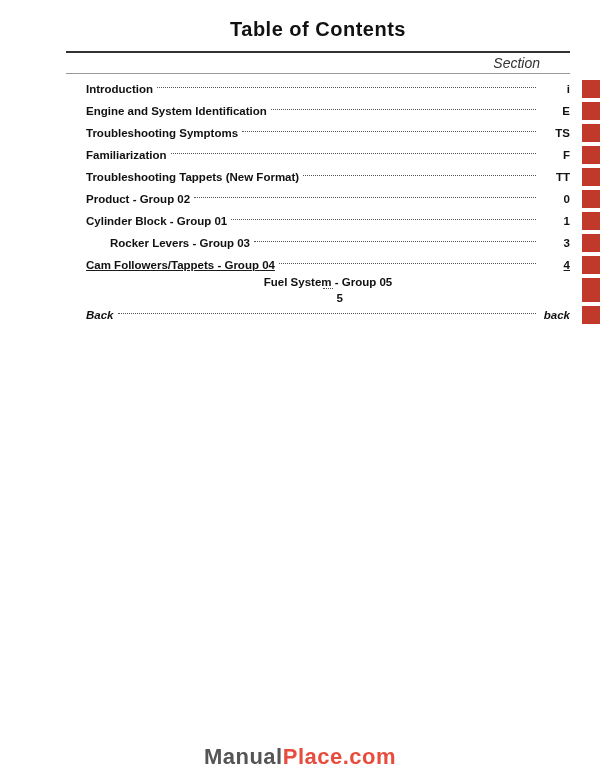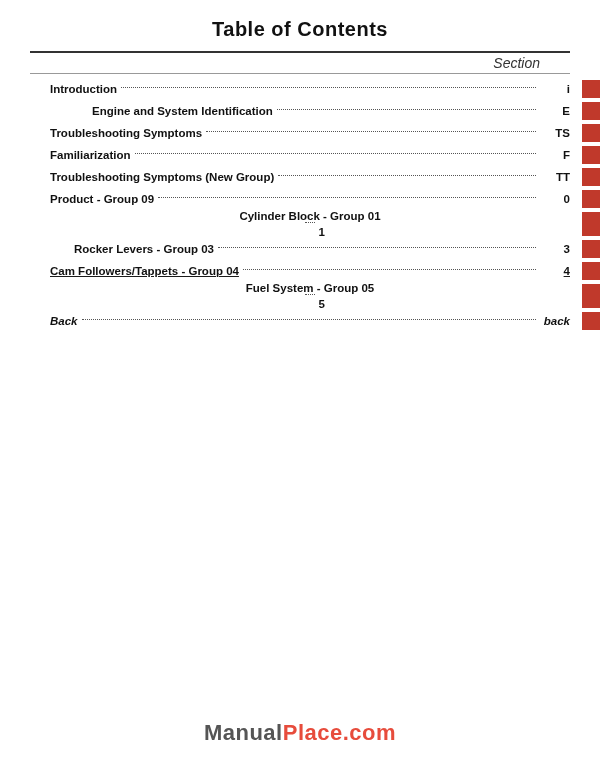--- a/index.html
+++ b/index.html
@@ -13,20 +13,21 @@
       color: #1a1a1a;
       overflow: hidden;
       position: relative;
     }
 
     .page-wrapper {
       width: 600px;
       height: 776px;
       background: #ffffff;
       position: relative;
+      padding-left: 36px;
     }
 
     .title-area {
       text-align: center;
       padding: 18px 0 6px 0;
     }
 
     .page-title {
       font-size: 20px;
       font-weight: bold;
@@ -101,21 +102,21 @@
       position: absolute;
       right: -30px;
       width: 18px;
       top: 2px;
       bottom: 2px;
       background: #c0392b;
     }
 
     .watermark {
       position: absolute;
-      bottom: 30px;
+      bottom: 6px;
       left: 0;
       right: 0;
       text-align: center;
     }
 
     .watermark-text {
       font-size: 22px;
       font-weight: bold;
       color: #e74c3c;
       letter-spacing: 0.5px;
@@ -142,51 +143,51 @@
 
   <hr class="divider-sub">
 
   <div class="toc-table" id="toc-container">
   <div class="toc-row" style="position: relative;">
         <span class="toc-entry-name">Introduction</span>
         <span class="toc-dots"></span>
         <span class="toc-section">i</span>
         <div class="color-block"></div>
       </div>
-      <div class="toc-row" style="position: relative; margin-left: 42px;">
+      <div class="toc-row" style="position: relative;">
         <span class="toc-entry-name">Engine and System Identification</span>
         <span class="toc-dots"></span>
         <span class="toc-section">E</span>
         <div class="color-block"></div>
       </div>
       <div class="toc-row" style="position: relative;">
         <span class="toc-entry-name">Troubleshooting Symptoms</span>
         <span class="toc-dots"></span>
         <span class="toc-section">TS</span>
         <div class="color-block"></div>
       </div>
       <div class="toc-row" style="position: relative;">
         <span class="toc-entry-name">Familiarization</span>
         <span class="toc-dots"></span>
         <span class="toc-section">F</span>
         <div class="color-block"></div>
       </div>
       <div class="toc-row" style="position: relative;">
-        <span class="toc-entry-name">Troubleshooting Symptoms (New Group)</span>
+        <span class="toc-entry-name">Troubleshooting Tappets (New Format)</span>
         <span class="toc-dots"></span>
         <span class="toc-section">TT</span>
         <div class="color-block"></div>
       </div>
       <div class="toc-row" style="position: relative;">
-        <span class="toc-entry-name">Product - Group 09</span>
+        <span class="toc-entry-name">Product - Group 02</span>
         <span class="toc-dots"></span>
         <span class="toc-section">0</span>
         <div class="color-block"></div>
       </div>
-      <div class="toc-row" style="position: relative; flex-direction: column;">
+      <div class="toc-row" style="position: relative;">
         <span class="toc-entry-name">Cylinder Block - Group 01</span>
         <span class="toc-dots"></span>
         <span class="toc-section">1</span>
         <div class="color-block"></div>
       </div>
       <div class="toc-row" style="position: relative; margin-left: 24px;">
         <span class="toc-entry-name">Rocker Levers - Group 03</span>
         <span class="toc-dots"></span>
         <span class="toc-section">3</span>
         <div class="color-block"></div>

